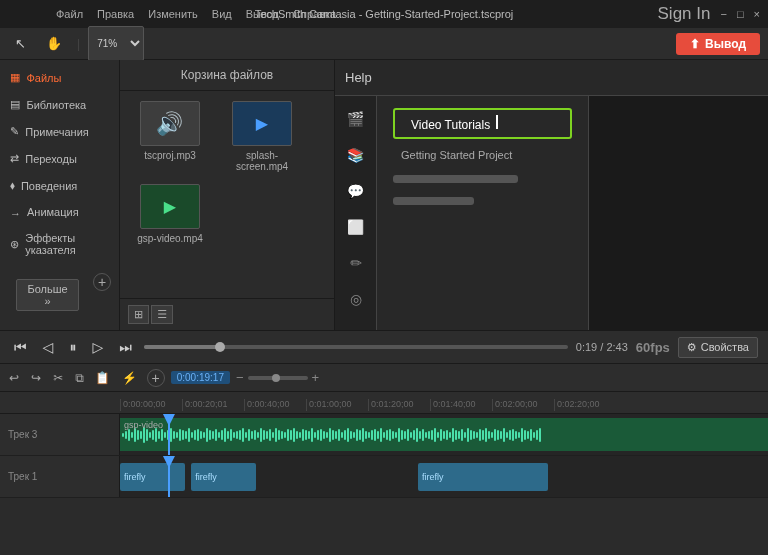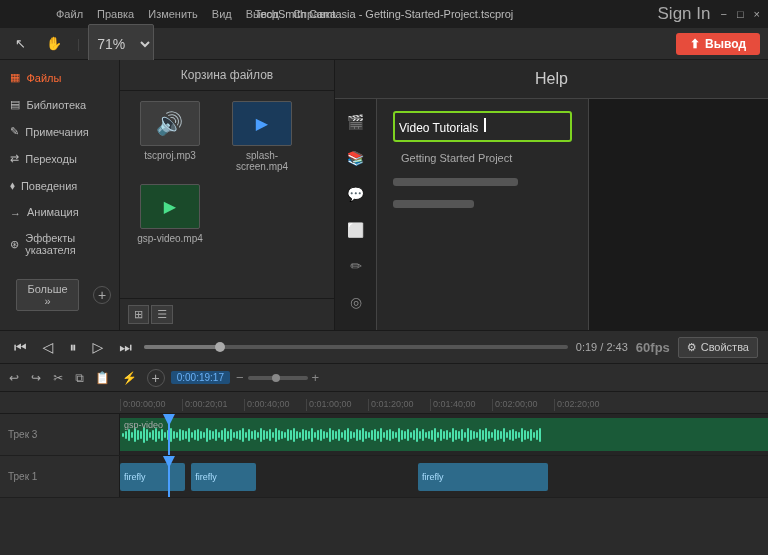--- a/index.html
+++ b/index.html
@@ -34,21 +34,21 @@
       color: #ccc;
       cursor: pointer;
       padding: 2px 6px;
       border-radius: 2px;
       font-size: 13px;
     }
     .zoom-select {
       background: #3a3a3a;
       border: 1px solid #555;
       color: #ccc;
-      font-size: 14px;
+      font-size: 10px;
       padding: 10px 4px;
       border-radius: 2px;
     }
     .record-btn {
       background: #e74c3c;
       color: white;
       border: none;
       padding: 4px 14px;
       border-radius: 3px;
       cursor: pointer;
@@ -167,23 +167,22 @@
     
     #help-panel {
       position: absolute;
       top: 0; left: 0; right: 0; bottom: 0;
       background: rgba(40,40,40,0.97);
       z-index: 10;
       display: flex;
       flex-direction: column;
     }
     #help-header {
-      text-align: center;
       padding: 10px;
-      font-size: 16px;
+      font-size: 13px;
       color: #ccc;
       border-bottom: 1px solid #444;
     }
     #help-body {
       display: flex;
       flex: 1;
     }
     #help-sidebar {
       width: 42px;
       background: #222;
@@ -204,21 +203,21 @@
       font-size: 14px;
     }
     #help-content {
       flex: 1;
       padding: 12px 16px;
       display: flex;
       flex-direction: column;
       gap: 6px;
     }
     .help-item {
-      padding: 5px 4px;
+      padding: 5px 16px;
       border-radius: 3px;
       cursor: pointer;
       font-size: 12px;
       color: #ccc;
     }
     .help-item.highlighted {
       background: transparent;
       border: 2px solid #7ed321;
       color: #fff;
     }
@@ -571,21 +570,21 @@
       <span>Поведения</span>
     </div>
     <div class="sidebar-item">
       <span>→</span>
       <span>Анимация</span>
     </div>
     <div class="sidebar-item">
       <span>⊛</span>
       <span>Эффекты указателя</span>
     </div>
-    <div style="padding: 6px 8px; display:flex; gap:6px; align-items:center; margin-top:4px;">
+    <div style="padding: 6px 8px; display:flex; gap:6px; margin-top:4px;">
       <button class="sidebar-more" style="flex:1; background:#3a3a3a; border:1px solid #555; color:#bbb; font-size:11px; padding:3px 8px; border-radius:2px; cursor:pointer;">
         <span>Больше »</span>
       </button>
       <button class="add-btn">+</button>
     </div>
   </div>
 
   <div id="filebin">
     <div id="filebin-header">Корзина файлов</div>
     <div id="filebin-content">

